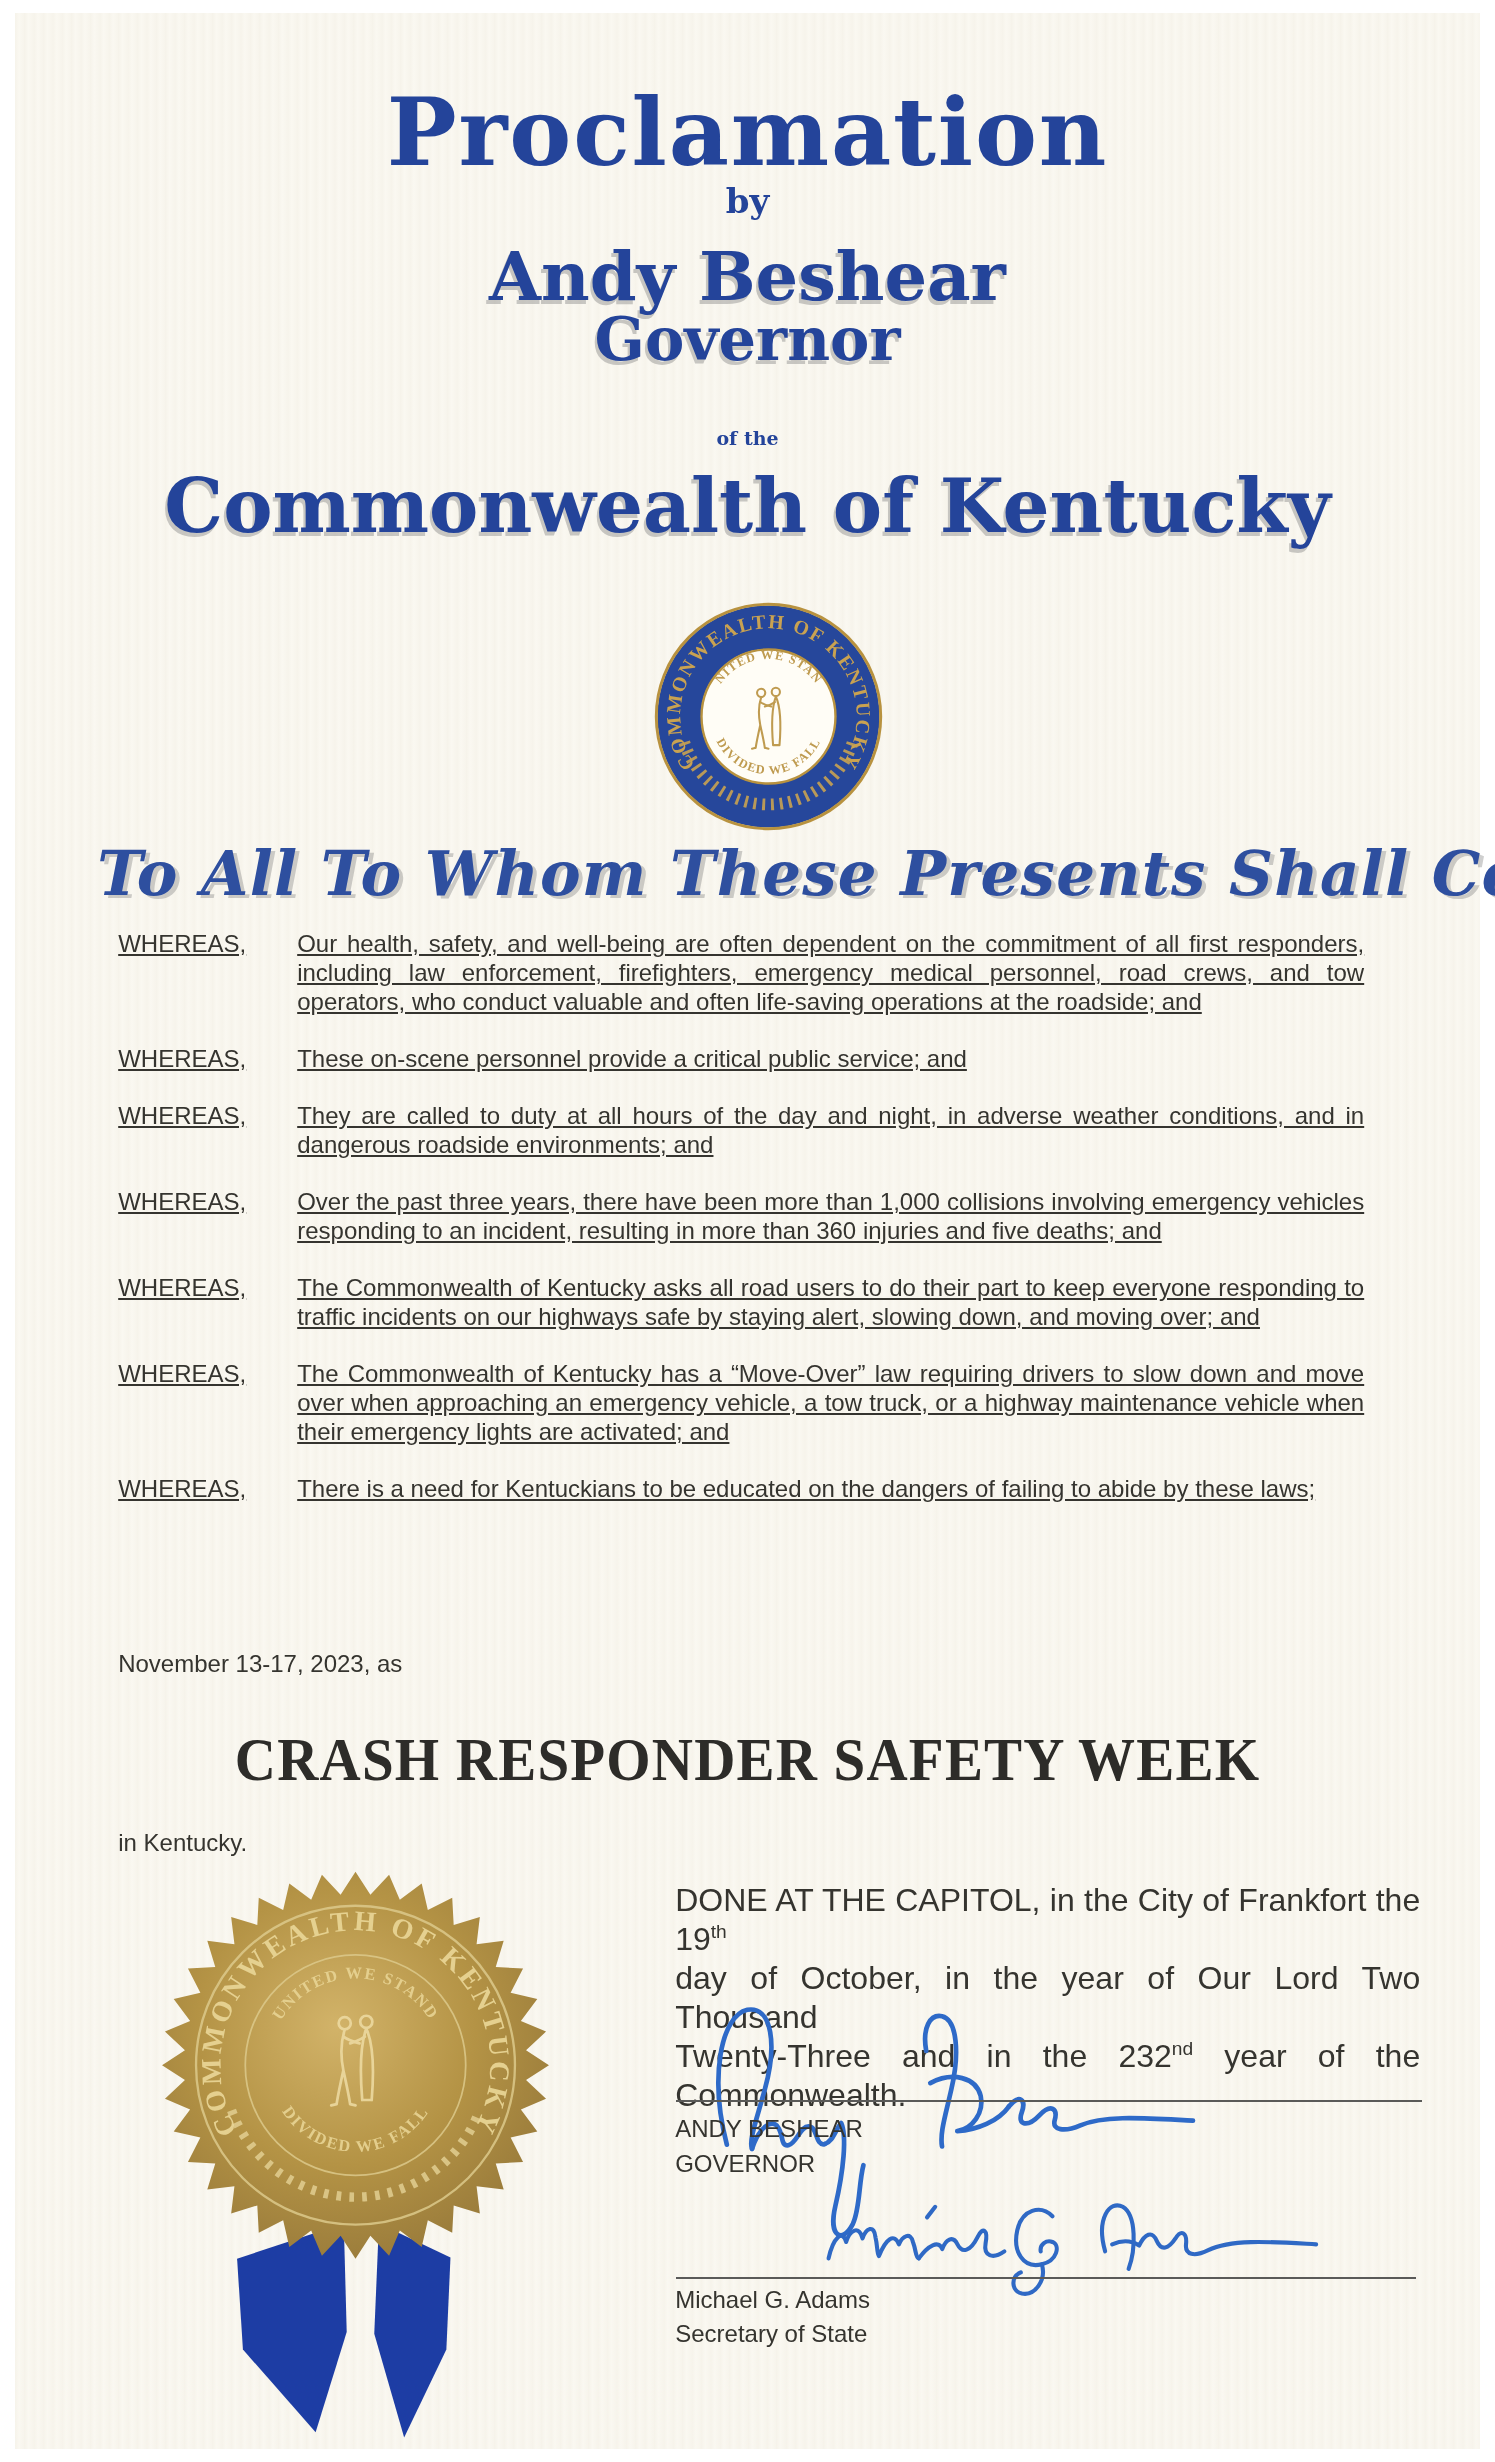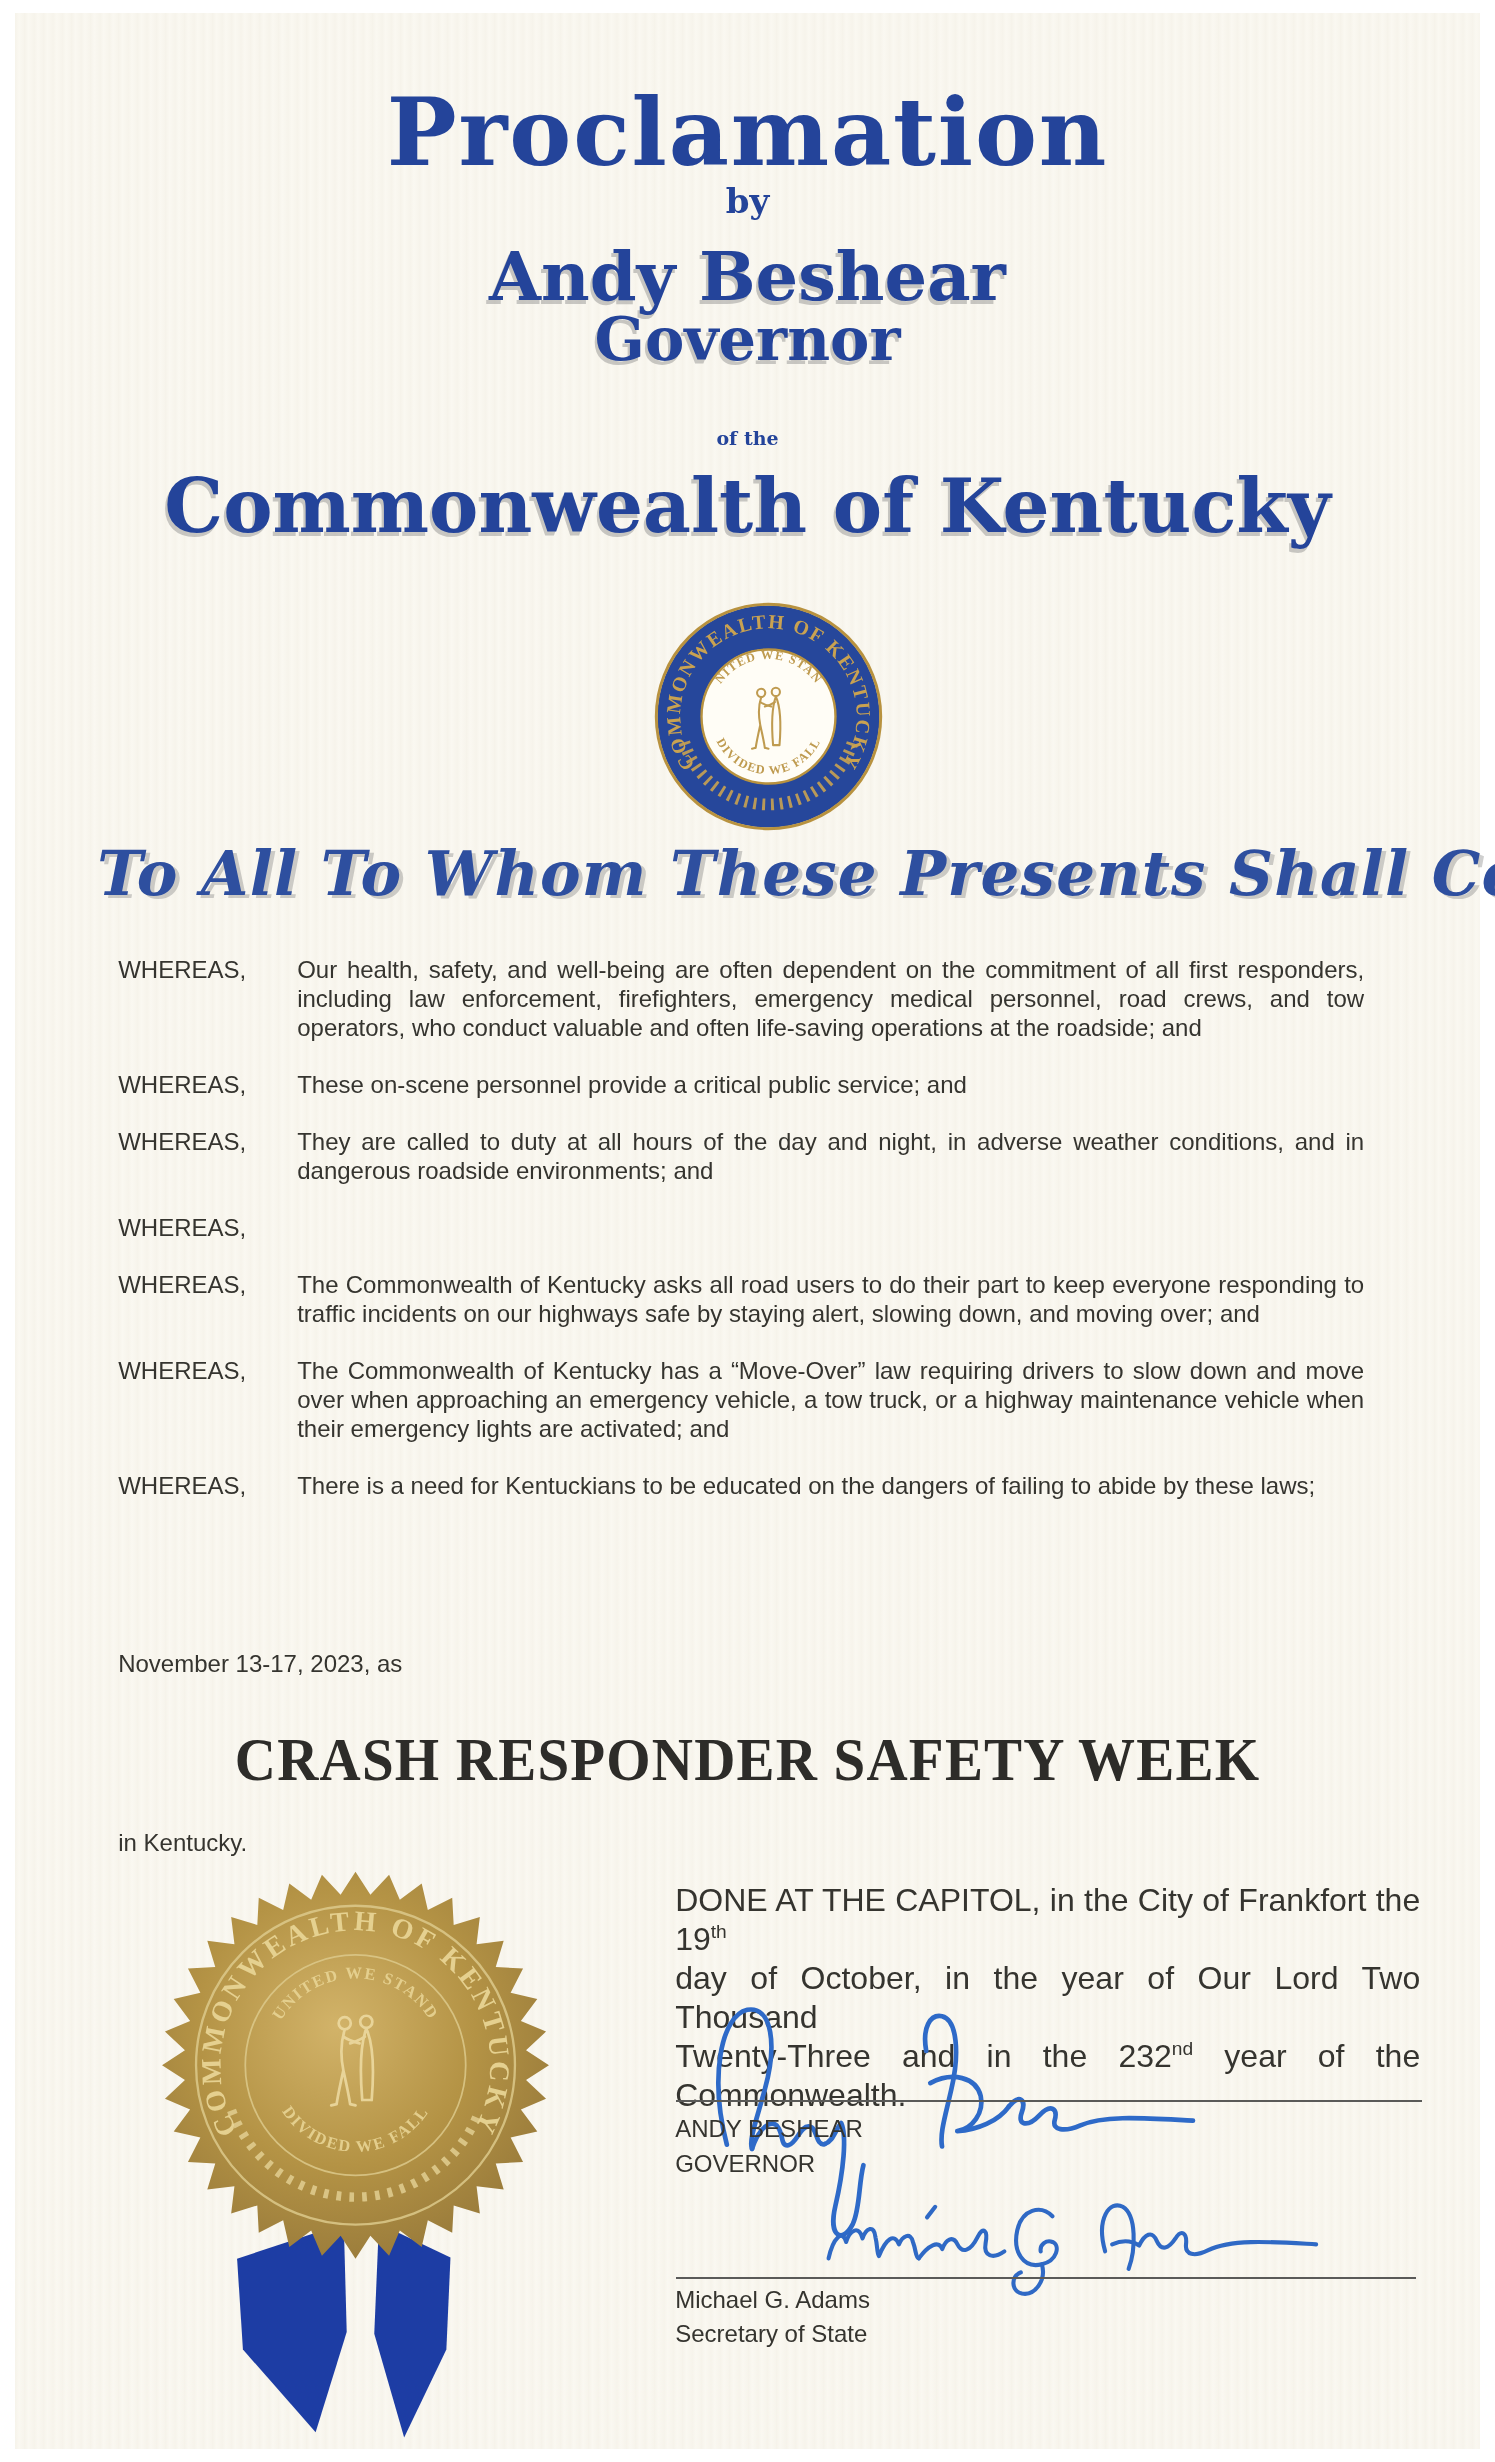--- a/index.html
+++ b/index.html
@@ -19,21 +19,21 @@
   .issuer-title{top:297px;font-size:59px;}
   .of-the{top:416px;font-size:19px;}
   .jurisdiction{top:456px;font-size:74px;}
   .salutation{
     left:82px;top:825px;white-space:nowrap;
     font-family:"DejaVu Serif", serif;font-style:italic;font-weight:bold;
     font-size:61px;color:#2e4f9f;letter-spacing:1.2px;
     text-shadow:4.1px 2.9px 0 rgba(130,130,130,0.38);
   }
   .bodytext{font-size:24px;line-height:29px;color:#35342f;}
-  #whereas-block{left:103px;top:942px;width:1246px;}
+  #whereas-block{left:103px;top:916px;width:1246px;text-decoration:underline;}
   .clause{display:grid;grid-template-columns:179px 1fr;margin-bottom:28px;}
   .clause .wlabel{text-align:left;}
   .clause .wbody{text-align:justify;}
   #lead-block{left:103px;top:1636px;width:1246px;}
   .jl{text-align:justify;text-align-last:justify;}
   .week-title{
     top:1713px;font-family:"Liberation Serif", serif;font-weight:bold;
     font-size:57px;color:#2d2c29;letter-spacing:1.2px;line-height:1.1;
     transform:scaleY(1.08);transform-origin:center top;
   }
@@ -104,20 +104,21 @@
     <div class="clause">
       <div class="wlabel">WHEREAS,</div>
       <div class="wbody">These on-scene personnel provide a critical public service; and</div>
     </div>
     <div class="clause">
       <div class="wlabel">WHEREAS,</div>
       <div class="wbody">They are called to duty at all hours of the day and night, in adverse weather conditions, and in dangerous roadside environments; and</div>
     </div>
     <div class="clause">
       <div class="wlabel">WHEREAS,</div>
+      <div class="wbody">Over the past three years, there have been more than 1,000 collisions involving emergency vehicles responding to an incident, resulting in more than 360 injuries and five deaths; and</div>
     </div>
     <div class="clause">
       <div class="wlabel">WHEREAS,</div>
       <div class="wbody">The Commonwealth of Kentucky asks all road users to do their part to keep everyone responding to traffic incidents on our highways safe by staying alert, slowing down, and moving over; and</div>
     </div>
     <div class="clause">
       <div class="wlabel">WHEREAS,</div>
       <div class="wbody">The Commonwealth of Kentucky has a “Move-Over” law requiring drivers to slow down and move over when approaching an emergency vehicle, a tow truck, or a highway maintenance vehicle when their emergency lights are activated; and</div>
     </div>
     <div class="clause">

